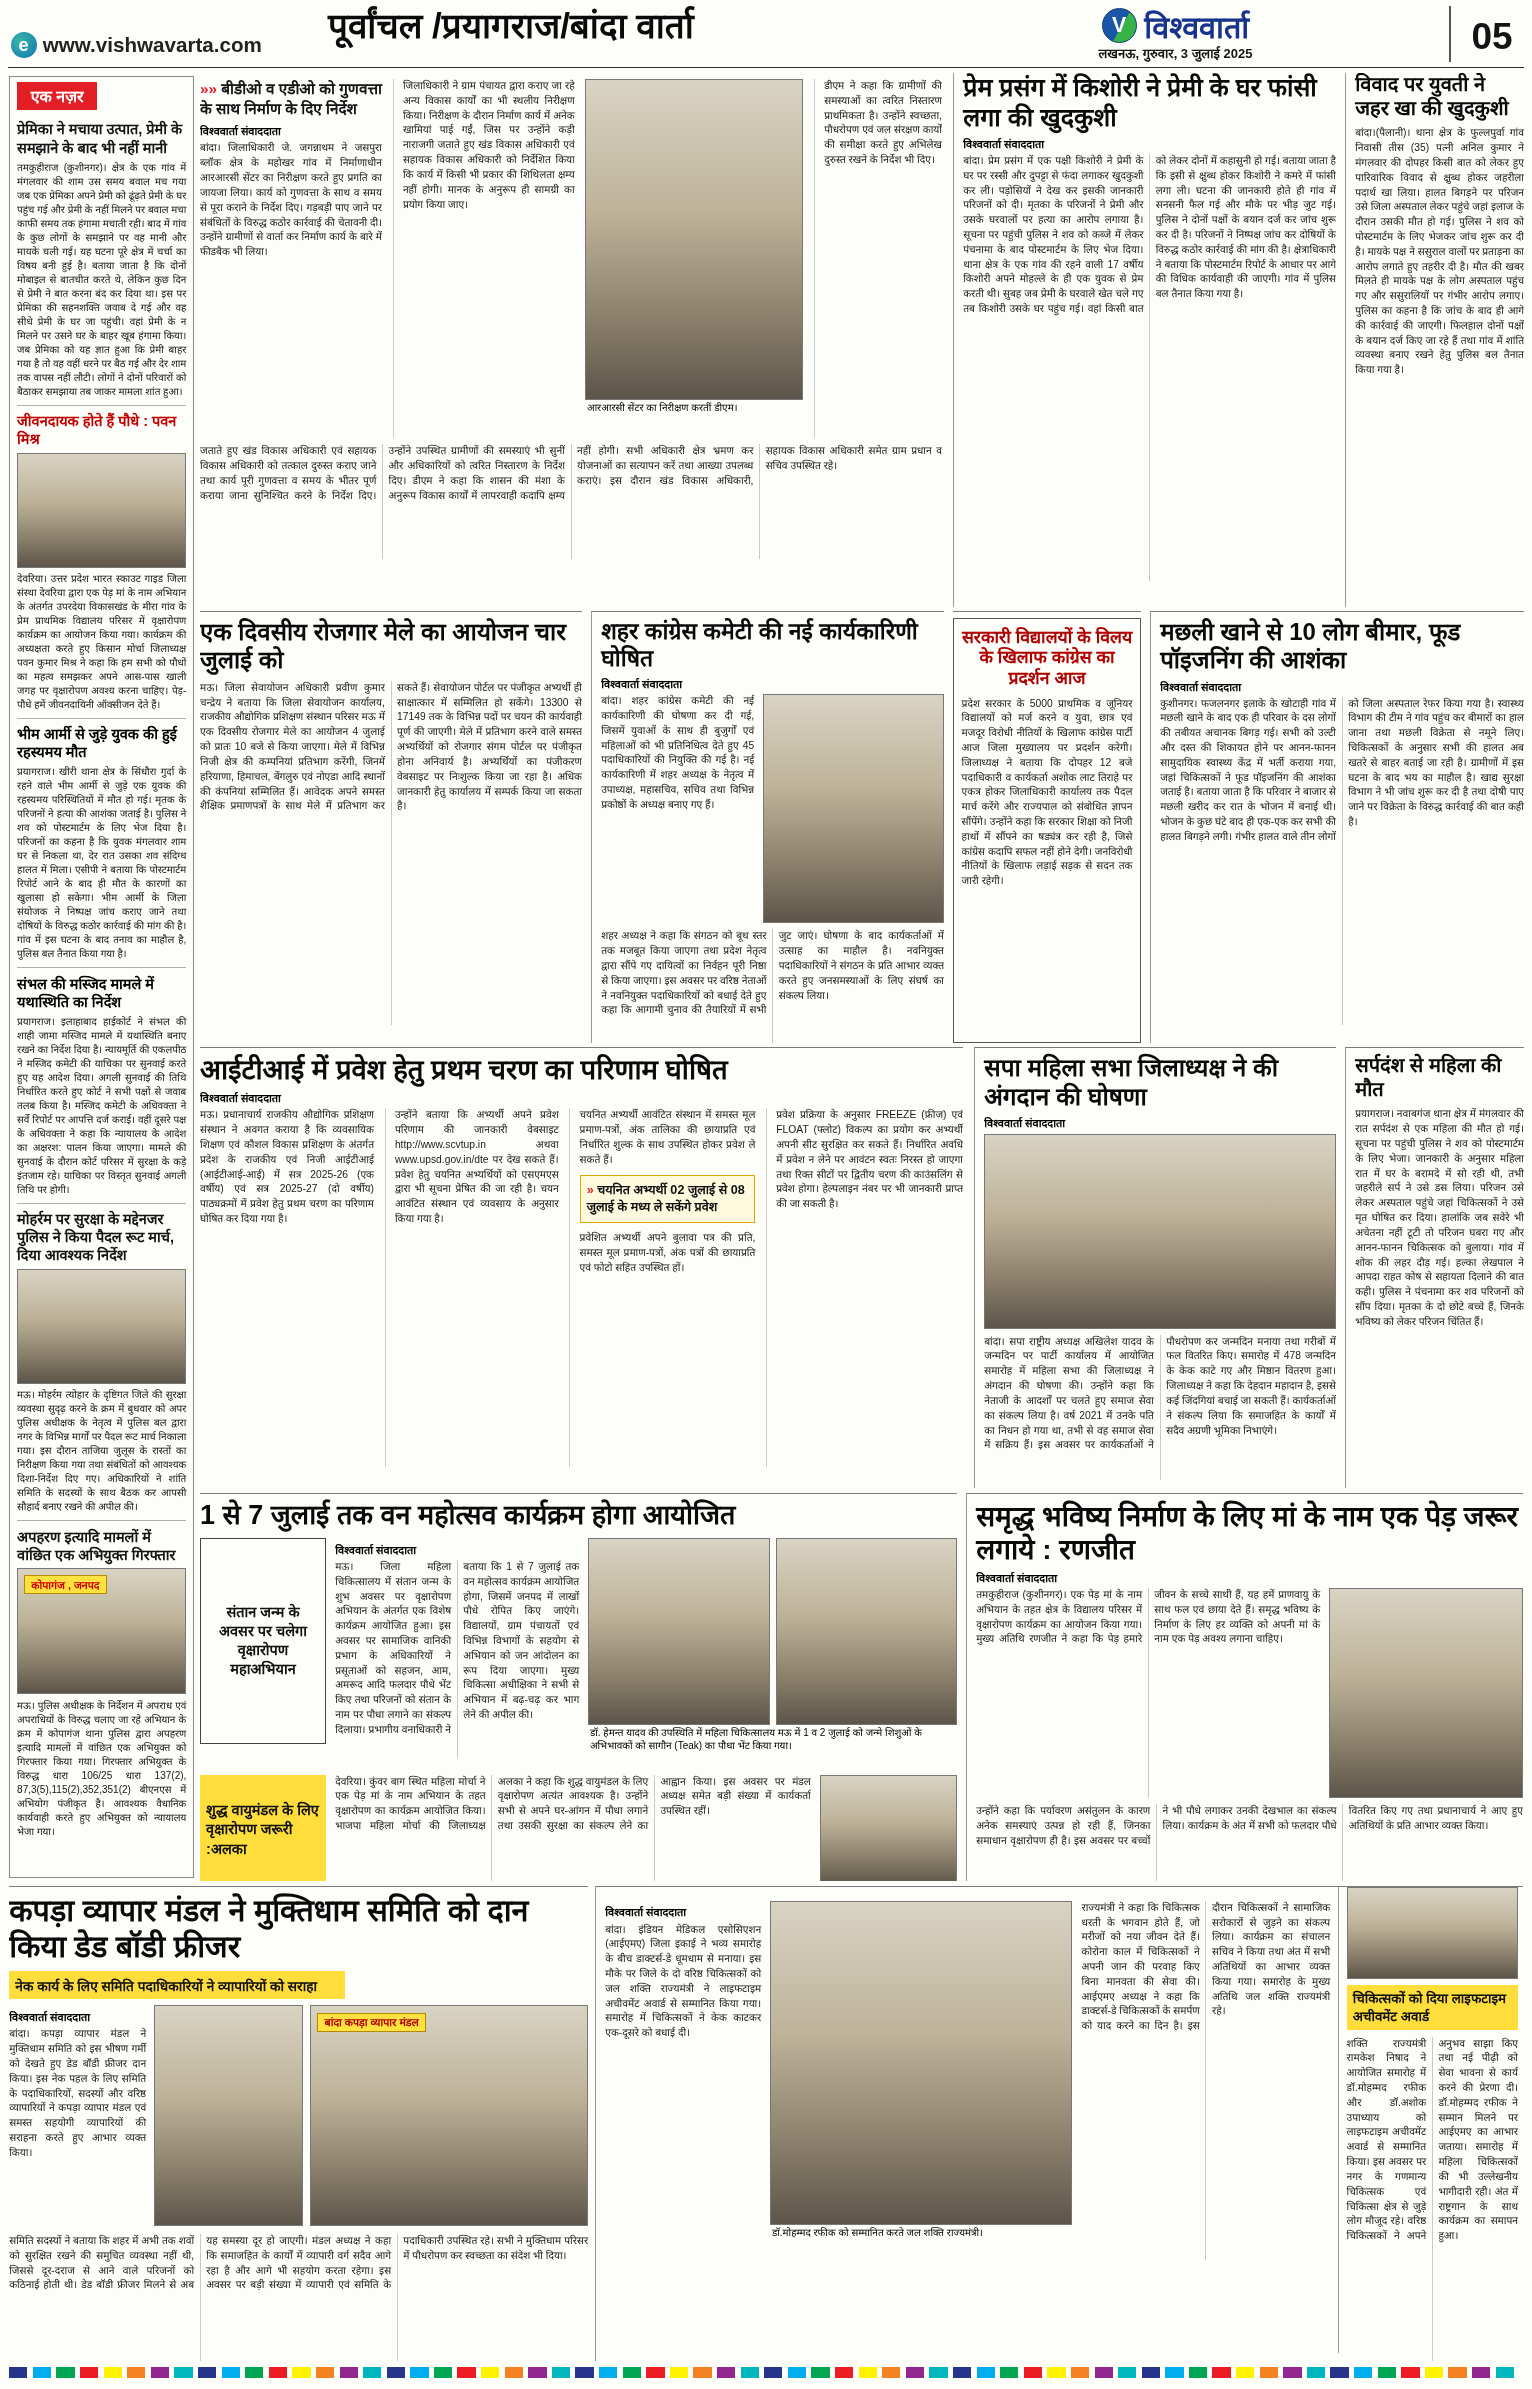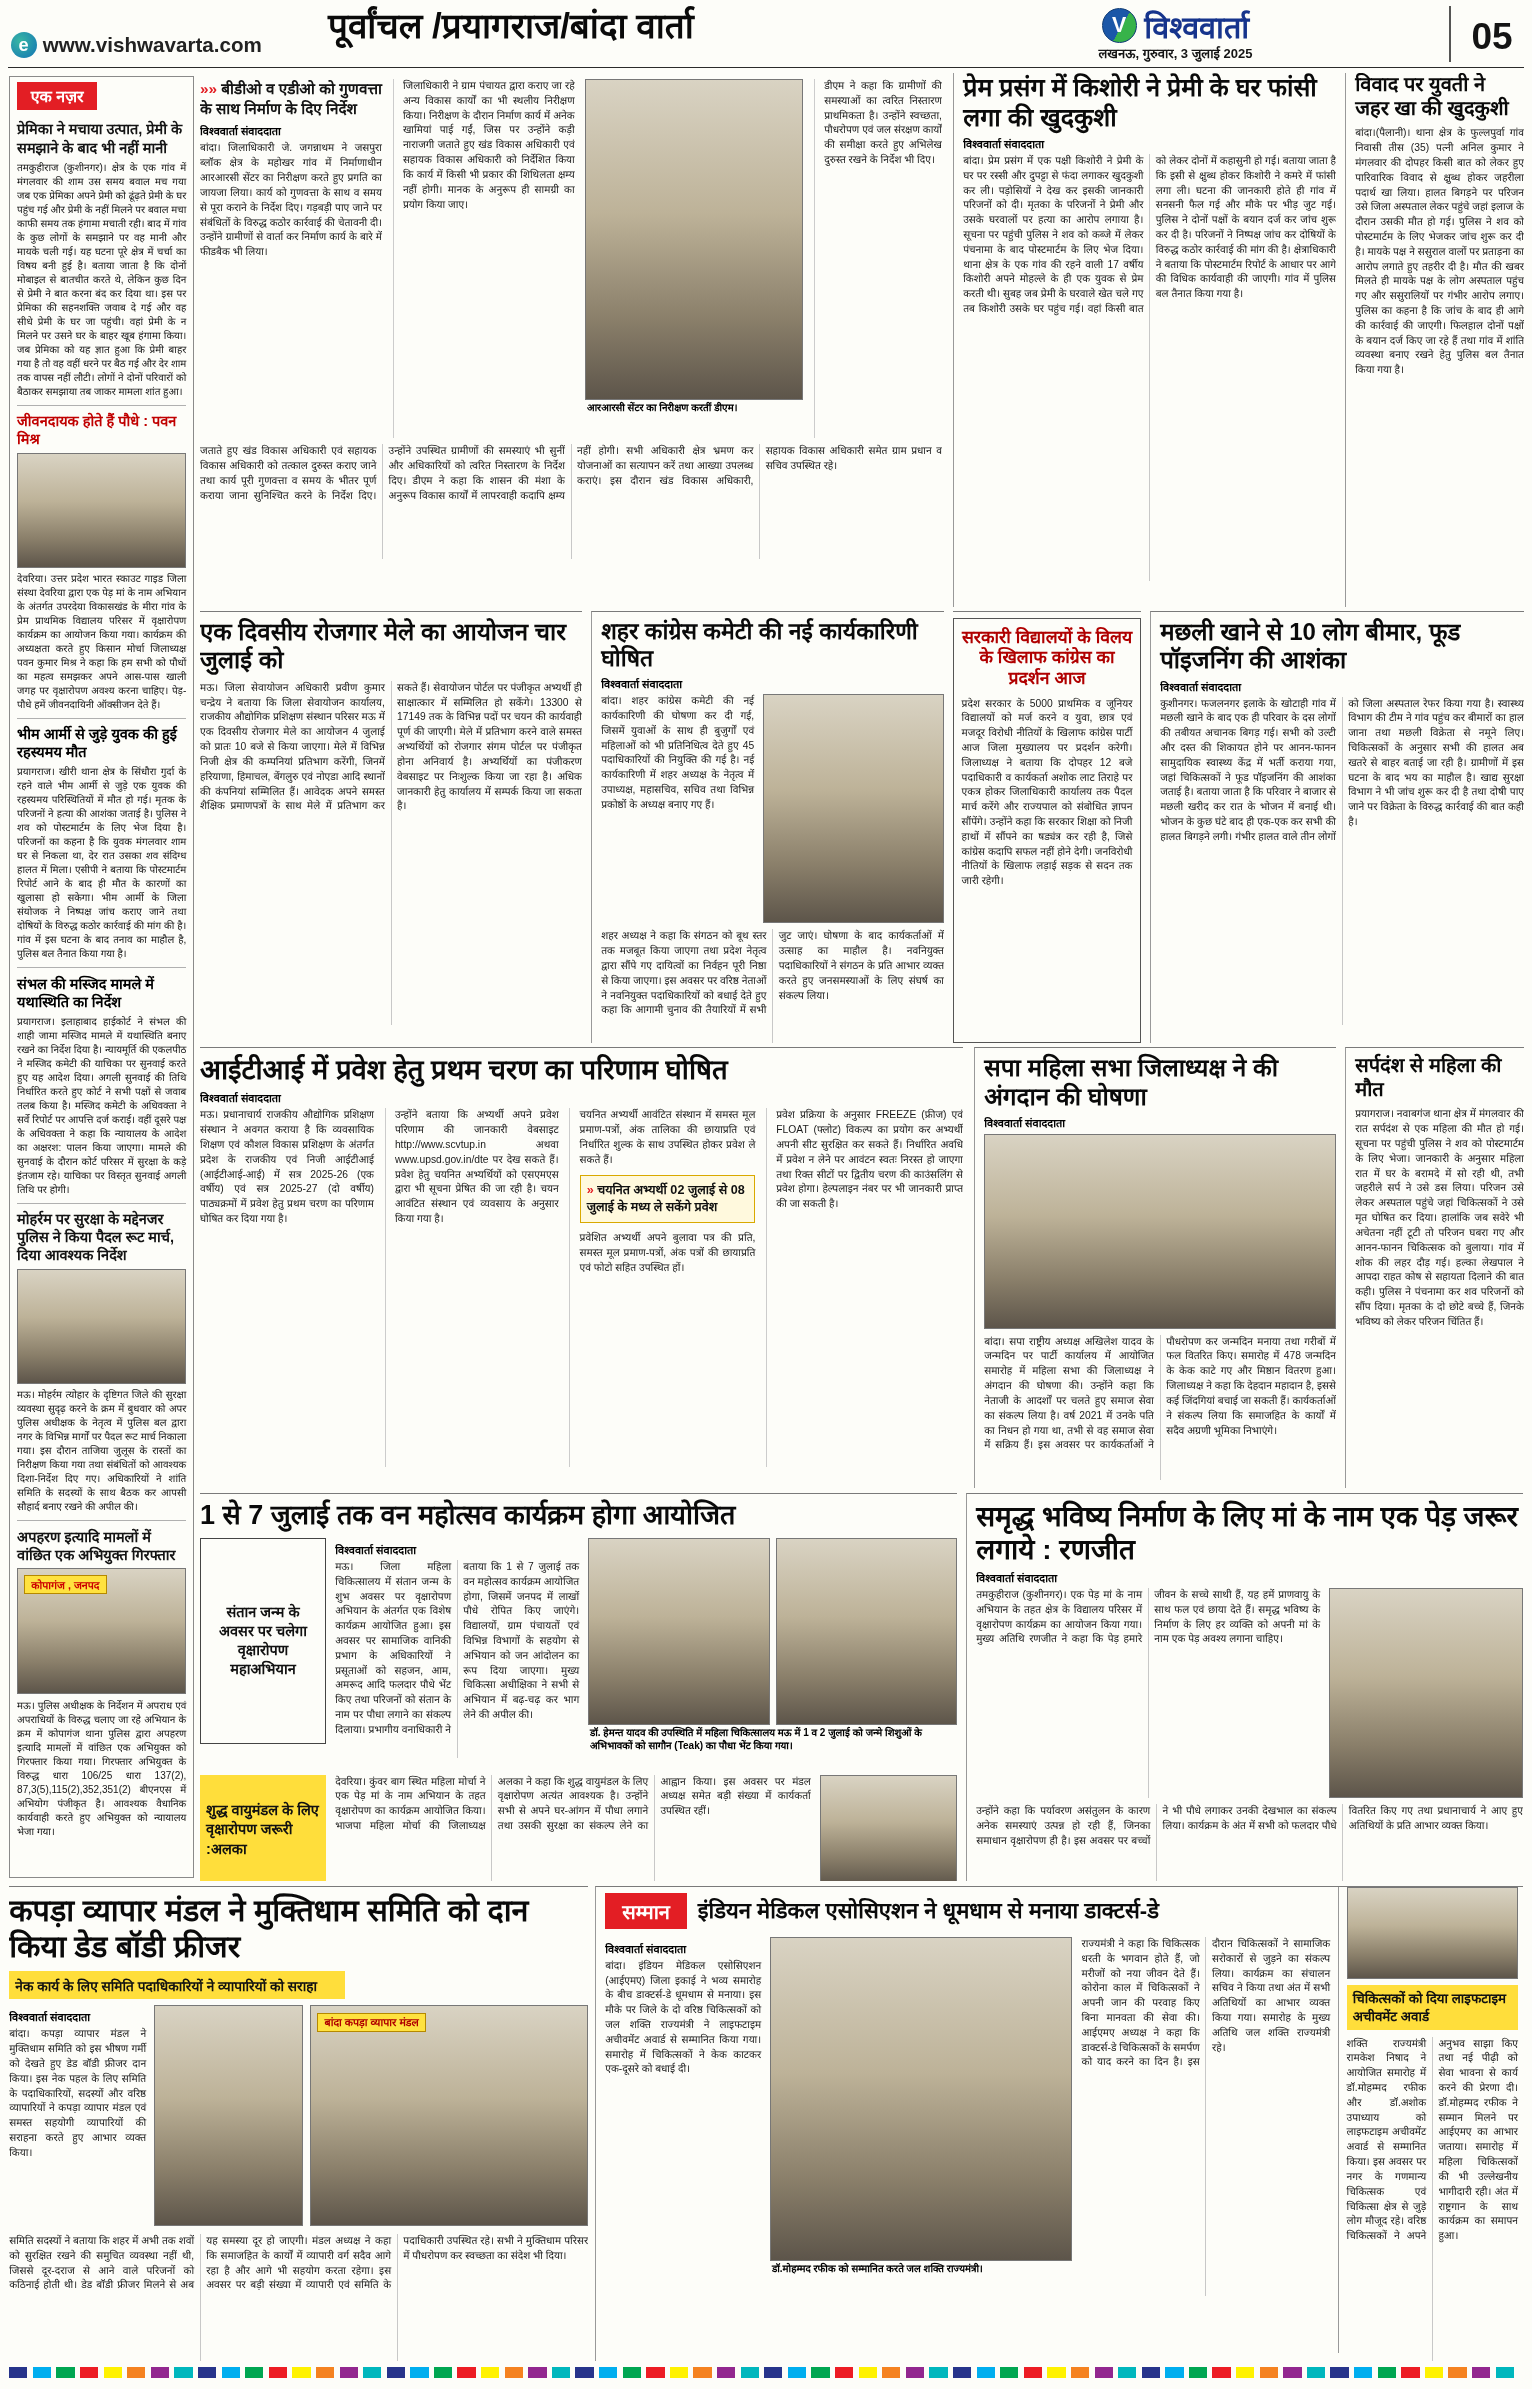--- a/index.html
+++ b/index.html
@@ -7,21 +7,21 @@
   #page{position:relative;width:1533px;height:2389px;margin:0 auto;background:#fdfdf9;color:#141414;overflow:hidden}
   .abs{position:absolute}
   .art{position:absolute;overflow:hidden;background:#fdfdf9}
   .hl{font-weight:700;color:#0a0a0a;line-height:1.18}
   .by{font-weight:700;font-size:11px;margin:3.8px 0 3.1px;color:#000}
   .bd{font-size:10.3px;line-height:1.44;text-align:justify;color:#181818}
   .c2{column-count:2;column-gap:12.2px;column-rule:0.8px solid #c8c8c8}
   .c3{column-count:3;column-gap:12.2px;column-rule:0.8px solid #c8c8c8}
   .c4{column-count:4;column-gap:12.2px;column-rule:0.8px solid #c8c8c8}
   .ph{position:relative;background:linear-gradient(180deg,#d9d3c3 0%,#bdb298 42%,#8a7f6a 75%,#5d554a 100%);border:0.8px solid #777}
-  .cap{font-size:10px;font-weight:700;padding:2.3px 1.5px;color:#000;line-height:1.25}
+  .cap{font-size:10px;font-weight:400;padding:2.3px 1.5px;color:#000;line-height:1.25}
   .vr{border-left:0.8px solid #999;padding-left:9.2px}
   .rt{border-top:1.1px solid #7a7a7a;padding-top:6.1px}
   .ybox{background:#ffde3b;padding:4.6px 6.1px;font-weight:700;color:#111}
   .note{border:1.5px solid #d9a900;background:#fff9dd;padding:6.1px;font-weight:700;font-size:12.6px;line-height:1.35;color:#111}
   .sb{position:absolute;border:0.8px solid #8a8a8a;padding:4.6px 6.9px;background:#fdfdf9}
   .sb-label{display:inline-block;background:#e31e24;color:#fff;font-size:16px;font-weight:700;padding:3.1px 13.7px;margin-bottom:4.6px}
   .sbi{border-top:0.8px solid #b0b0b0;padding:6.1px 0}
   .sbi.first{border-top:none}
   .sbh{font-size:14.5px;font-weight:700;line-height:1.25;margin-bottom:3.8px}
   .sbh.red{color:#c00000}
@@ -234,24 +234,20 @@
       </div>
       <div class="ph" style="width:149px;flex:0 0 auto"></div>
       <div class="ph" style="flex:1 1 auto">
         <span class="ph-label" style="color:#b00000">बांदा कपड़ा व्यापार मंडल</span>
       </div>
     </div>
     <div class="bd c3" style="margin-top:7.6px;height:130px">समिति सदस्यों ने बताया कि शहर में अभी तक शवों को सुरक्षित रखने की समुचित व्यवस्था नहीं थी, जिससे दूर-दराज से आने वाले परिजनों को कठिनाई होती थी। डेड बॉडी फ्रीजर मिलने से अब यह समस्या दूर हो जाएगी। मंडल अध्यक्ष ने कहा कि समाजहित के कार्यों में व्यापारी वर्ग सदैव आगे रहा है और आगे भी सहयोग करता रहेगा। इस अवसर पर बड़ी संख्या में व्यापारी एवं समिति के पदाधिकारी उपस्थित रहे। सभी ने मुक्तिधाम परिसर में पौधरोपण कर स्वच्छता का संदेश भी दिया।</div>
   </div>
 
   <div class="art rt vr" style="left:595px;top:1886px;width:928px;height:475px">
-    <div style="display:flex;align-items:center;gap:10.7px">
-      <span class="badge">सम्मान</span>
-      <span class="hl" style="font-size:22px">इंडियन मेडिकल एसोसिएशन ने धूमधाम से मनाया डाक्टर्स-डे</span>
-    </div>
     <div style="display:flex;gap:9.2px;margin-top:7.6px;height:359px;width:725px">
       <div style="width:156px;flex:0 0 auto">
         <div class="by">विश्ववार्ता संवाददाता</div>
         <div class="bd">बांदा। इंडियन मेडिकल एसोसिएशन (आईएमए) जिला इकाई ने भव्य समारोह के बीच डाक्टर्स-डे धूमधाम से मनाया। इस मौके पर जिले के दो वरिष्ठ चिकित्सकों को जल शक्ति राज्यमंत्री ने लाइफटाइम अचीवमेंट अवार्ड से सम्मानित किया गया। समारोह में चिकित्सकों ने केक काटकर एक-दूसरे को बधाई दी।</div>
       </div>
       <div style="width:302px;flex:0 0 auto">
         <div class="ph" style="height:324px"></div>
         <div class="cap">डॉ.मोहम्मद रफीक को सम्मानित करते जल शक्ति राज्यमंत्री।</div>
       </div>
       <div class="bd c2" style="flex:1 1 auto">राज्यमंत्री ने कहा कि चिकित्सक धरती के भगवान होते हैं, जो मरीजों को नया जीवन देते हैं। कोरोना काल में चिकित्सकों ने अपनी जान की परवाह किए बिना मानवता की सेवा की। आईएमए अध्यक्ष ने कहा कि डाक्टर्स-डे चिकित्सकों के समर्पण को याद करने का दिन है। इस दौरान चिकित्सकों ने सामाजिक सरोकारों से जुड़ने का संकल्प लिया। कार्यक्रम का संचालन सचिव ने किया तथा अंत में सभी अतिथियों का आभार व्यक्त किया गया। समारोह के मुख्य अतिथि जल शक्ति राज्यमंत्री रहे।</div>

